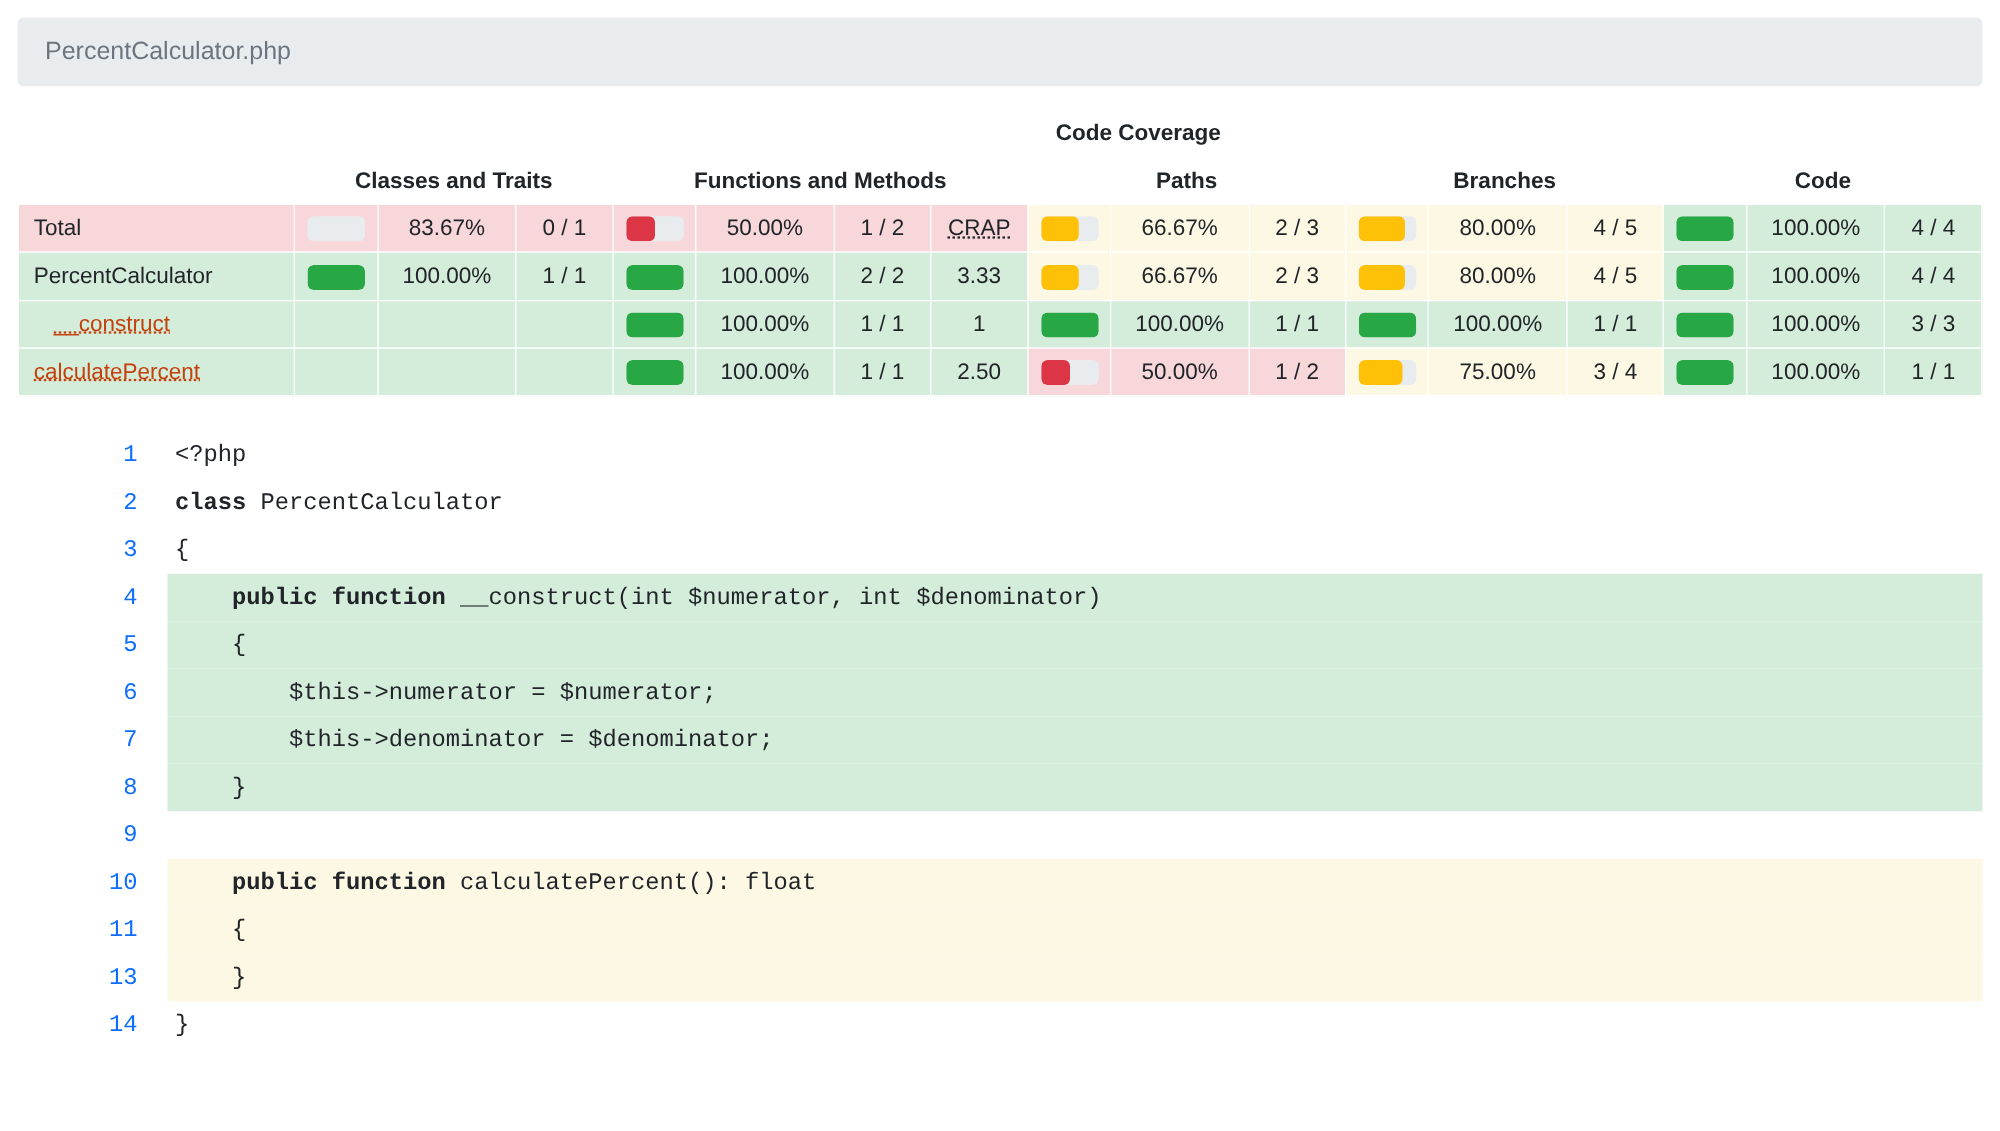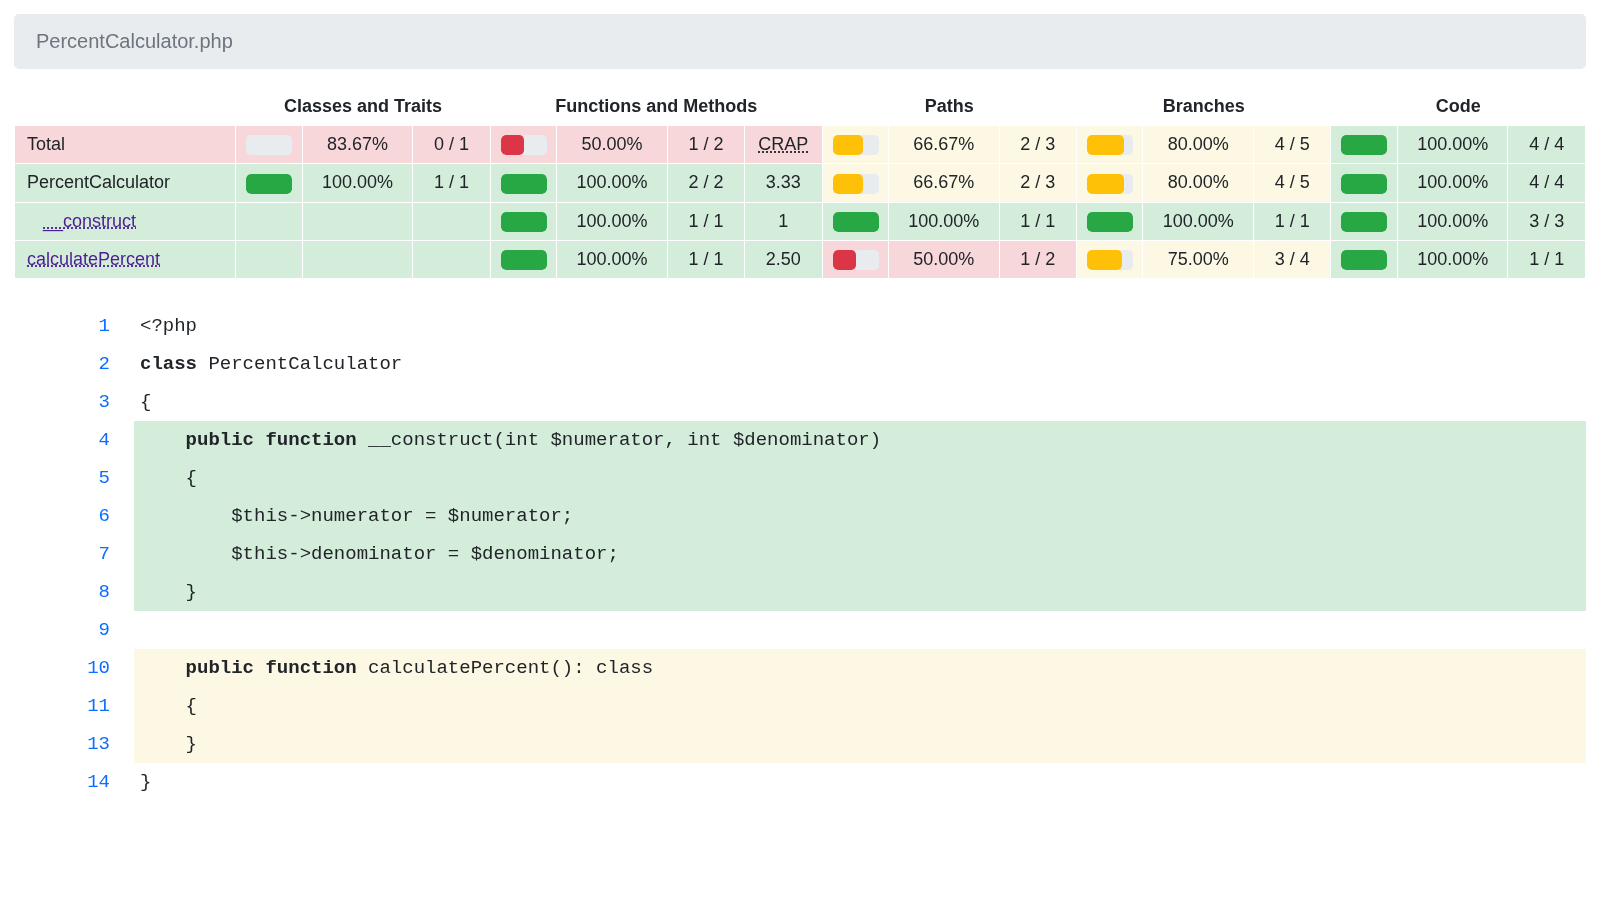--- a/index.html
+++ b/index.html
@@ -31,21 +31,21 @@
     font-size: 18px;
     vertical-align: middle;
     white-space: nowrap;
   }
   table.cov thead th { font-weight: 700; }
   table.cov td.name { text-align: left; padding-left: 12px; }
   table.cov td.indent { padding-left: 28px; }
   .bg-green  { background: #d4edda; }
   .bg-yellow { background: #fcf8e3; margin-top: 11px; }
   .bg-red    { background: #f8d7da; }
-  a.link { color: #4c1d95; text-decoration: underline dotted; cursor: pointer; }
+  a.link { color: #c2410c; text-decoration: underline dotted; cursor: pointer; }
   abbr.crap { text-decoration: underline dotted; cursor: help; }
   
   .pb {
     width: 46px; height: 20px; border-radius: .3rem;
     background: #e9ecef; overflow: hidden; display: inline-block;
     vertical-align: middle;
   }
   .pb > span { display: block; height: 100%; border-radius: .3rem; }
   .pb-green  > span { background: #28a745; }
   .pb-yellow > span { background: #ffc107; }
@@ -83,20 +83,24 @@
     <col style="width:60px">
       <col style="width:100px">
       <col style="width:70px">
     <col style="width:60px">
       <col style="width:100px">
       <col style="width:70px">
   </colgroup>
   <thead>
     <tr>
       <th></th>
+      <th colspan="16">Code Coverage</th>
+    </tr>
+    <tr>
+      <th></th>
       <th colspan="3">Classes and Traits</th>
       <th colspan="4">Functions and Methods</th>
       <th colspan="3">Paths</th>
       <th colspan="3">Branches</th>
       <th colspan="3">Code</th>
     </tr>
   </thead>
   <tbody id="cov-body">
       <tr>
         <td class="name bg-red">Total</td>
@@ -209,21 +213,21 @@
     <div class="src-row">
       <div class="ln">8</div>
       <div class="code cov-green"><span>    }</span></div>
     </div>
     <div class="src-row">
       <div class="ln">9</div>
       <div class="code "><span></span></div>
     </div>
     <div class="src-row">
       <div class="ln">10</div>
-      <div class="code cov-yellow"><span>    </span><span class="kw">public function</span><span> calculatePercent(): class</span></div>
+      <div class="code cov-yellow"><span>    </span><span class="kw">public function</span><span> calculatePercent(): float</span></div>
     </div>
     <div class="src-row">
       <div class="ln">11</div>
       <div class="code cov-yellow"><span>    {</span></div>
     </div>
     <div class="src-row">
       <div class="ln">13</div>
       <div class="code cov-yellow"><span>    }</span></div>
     </div>
     <div class="src-row">

